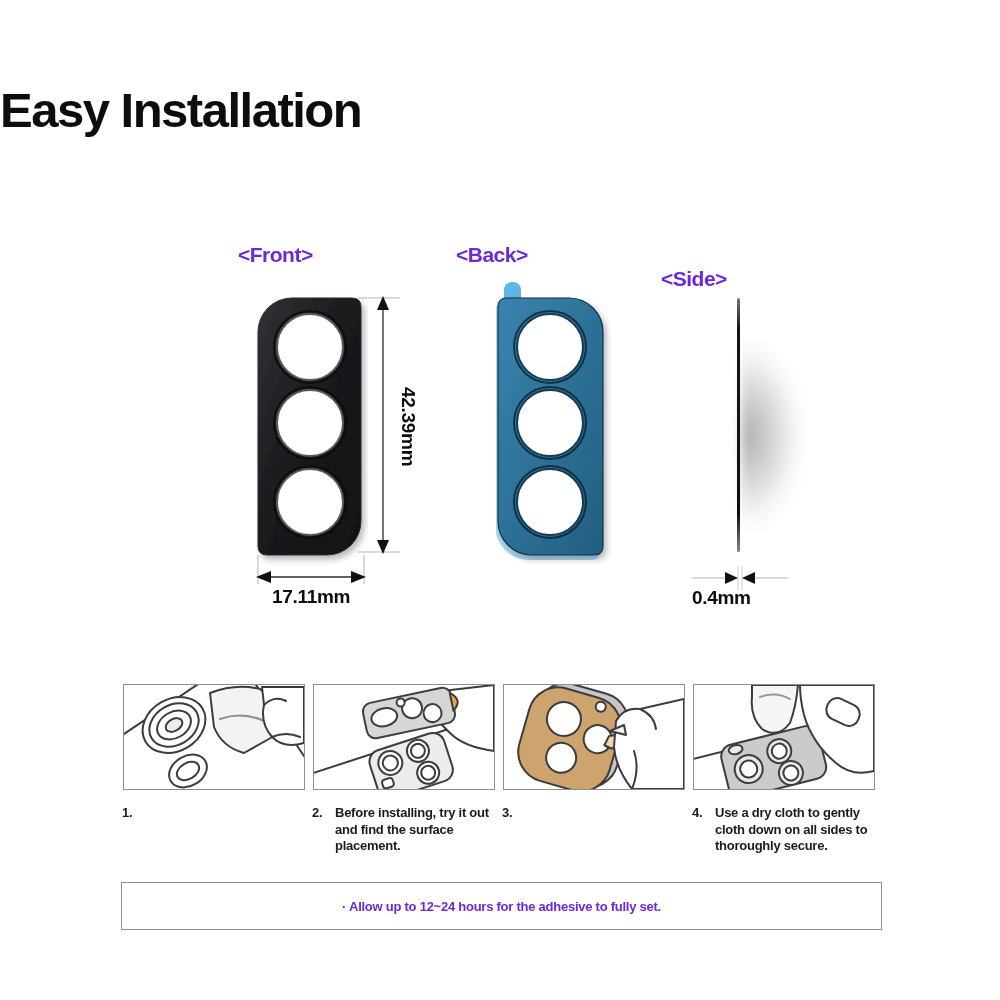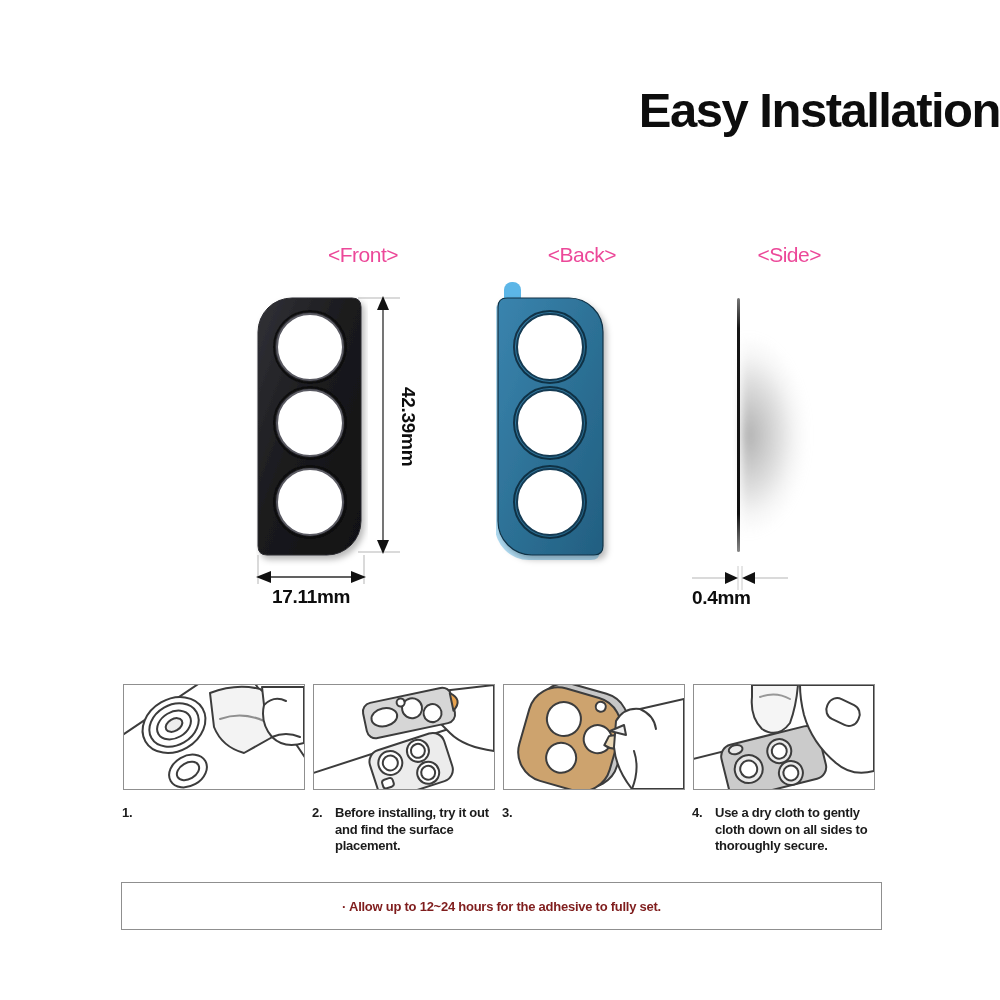--- a/index.html
+++ b/index.html
@@ -2,26 +2,26 @@
 <html><head>
 <meta charset="utf-8">
 <style>
   html,body{margin:0;padding:0;background:#fff;}
   #canvas{
     position:relative;width:1000px;height:1000px;background:#ffffff;overflow:hidden;
     font-family:"Liberation Sans","DejaVu Sans",sans-serif;color:#141414;
   }
   .abs{position:absolute;}
   .title{
-    top:82px;left:0;width:1000px;text-align:right;
+    top:82px;left:0;width:1000px;text-align:left;
     font-size:49px;font-weight:700;letter-spacing:-1.5px;color:#0d0d0d;
   }
   .view-label{
-    top:243px;width:160px;text-align:right;
-    font-size:21px;font-weight:400;color:#ec4899;letter-spacing:-0.5px;
+    top:243px;width:160px;text-align:left;
+    font-size:21px;font-weight:700;color:#6d28d9;letter-spacing:-0.5px;
   }
   .dim-text{font-size:19px;font-weight:700;color:#0d0d0d;letter-spacing:-0.3px;}
   .dim-v{
     left:392px;top:298px;height:258px;width:32px;
     display:flex;align-items:center;justify-content:center;
     writing-mode:vertical-rl;
   }
   .dim-w{left:240px;top:586px;width:142px;text-align:center;}
   .dim-s{left:692px;top:587px;width:96px;text-align:left;}
   .side-line{
@@ -38,36 +38,36 @@
   }
   .caption{
     top:805px;width:188px;display:flex;
     font-size:13px;line-height:1.28;letter-spacing:-0.25px;font-weight:700;color:#1b1b1b;
   }
   .cap-num{flex:none;width:23px;}
   .cap-text{flex:1;}
   .notes-box{
     left:121px;top:882px;width:761px;height:48px;border:1px solid #8f8f8f;box-sizing:border-box;
     display:flex;align-items:center;justify-content:center;gap:1px;
-    font-size:13px;font-weight:700;letter-spacing:-0.25px;color:#7f1d1d;
+    font-size:13px;font-weight:700;letter-spacing:-0.25px;color:#6d28d9;
   }
   .notes-line1{display:flex;gap:26px;}
   svg{display:block;}
   .art{stroke:#3c3c3c;stroke-width:2;stroke-linejoin:round;stroke-linecap:round;}
 </style>
 </head>
 <body>
 
 <div id="canvas">
 
   <div class="abs title">Easy Installation</div>
 
   <div class="abs view-label" style="left:238px;">&lt;Front&gt;</div>
   <div class="abs view-label" style="left:456px;">&lt;Back&gt;</div>
-  <div class="abs view-label" style="left:661px;">&lt;Side&gt;</div>
+  <div class="abs view-label" style="left:661px;margin-top:24px;">&lt;Side&gt;</div>
 
   <svg class="abs" style="left:256px;top:290px;" width="112" height="276" viewBox="0 0 112 276">
     <defs>
       <linearGradient id="gF" x1="0" y1="0" x2="1" y2="1">
         <stop offset="0" stop-color="#323237"></stop>
           <stop offset="0.45" stop-color="#1b1b1e"></stop>
           <stop offset="1" stop-color="#101012"></stop>
       </linearGradient>
       <filter id="ds" x="-20%" y="-20%" width="150%" height="150%">
         <feDropShadow dx="3" dy="4" stdDeviation="3" flood-color="#000000" flood-opacity="0.28"></feDropShadow>

